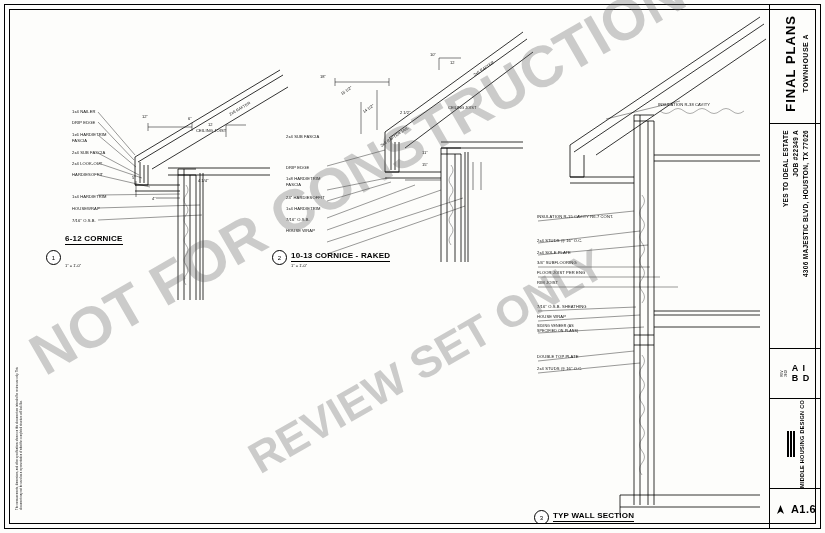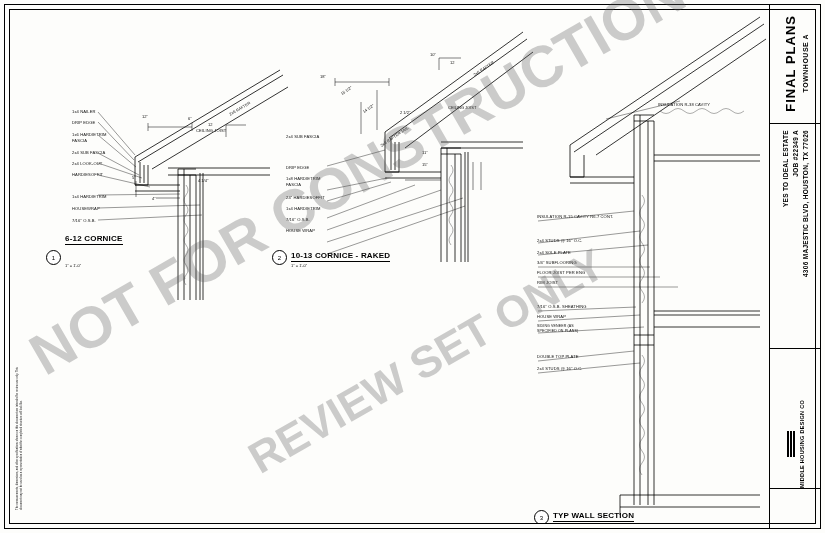--- a/index.html
+++ b/index.html
@@ -275,26 +275,38 @@
       <div class="vert finalplans">FINAL PLANS</div>
       <div class="vert townhouse" style="margin-left:4px;">TOWNHOUSE A</div>
     </div>
 
     <div class="cell" style="top:120px;height:225px;display:flex;align-items:flex-start;justify-content:center;padding-top:6px;">
       <div class="vert addr">YES TO IDEAL ESTATE</div>
       <div class="vert addr" style="margin-left:3px;">JOB #22349 A</div>
       <div class="vert addr" style="margin-left:3px;">4306 MAJESTIC BLVD, HOUSTON, TX 77026</div>
     </div>
 
+    <div class="cell" style="top:345px;height:50px;display:flex;align-items:center;justify-content:center;gap:4px;">
+      <div class="vert" style="font-size:3px;line-height:1.2;white-space:pre;">REV
+2023</div>
+      <div class="logo-txt" style="white-space:pre;">A I
+B D</div>
+    </div>
 
     <div class="cell" style="top:395px;height:90px;display:flex;align-items:center;justify-content:center;">
       <div style="width:9px;height:26px;background:repeating-linear-gradient(to right,#000 0 1.6px,#fff 1.6px 3.2px);margin-right:3px;"></div>
       <div class="vert company">MIDDLE HOUSING DESIGN CO</div>
     </div>
 
+    <div class="cell" style="top:485px;height:40px;border-bottom:none;display:flex;align-items:center;justify-content:center;gap:5px;">
+      <svg width="11" height="11" viewBox="0 0 11 11">
+        <polygon points="5.5,1 9,10 5.5,7.5 2,10" fill="#000"></polygon>
+      </svg>
+      <div class="sheetno">A1.6</div>
+    </div>
   </div>
 
   <div class="wm">
     <span class="l1">NOT FOR CONSTRUCTION</span>
     <span class="l2">REVIEW SET ONLY</span>
   </div>
 
 </div>
 
 </body></html>

